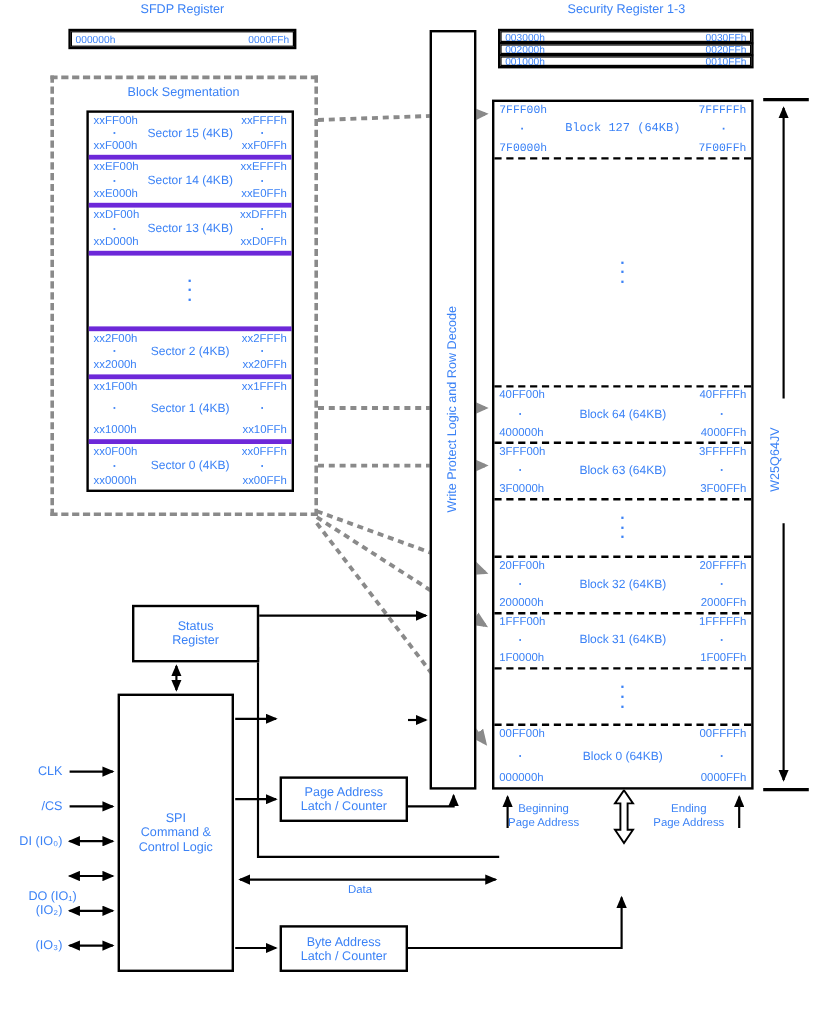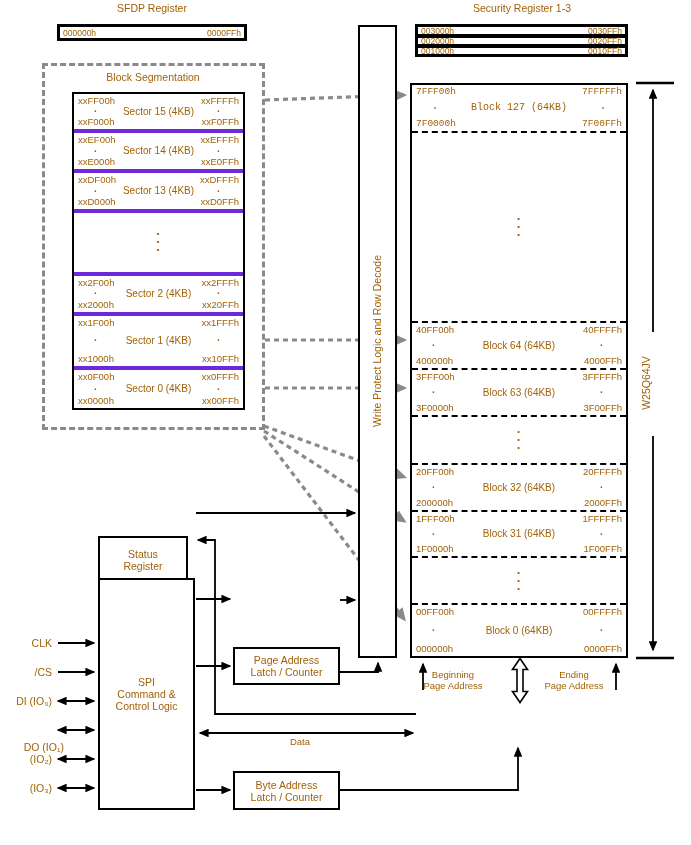--- a/index.html
+++ b/index.html
@@ -1,17 +1,17 @@
 <!DOCTYPE html>
 <html><head>
 <meta charset="utf-8">
 <style>
   html,body{margin:0;padding:0;background:#fff;}
   .canvas{position:relative;width:691px;height:845px;background:#fff;overflow:hidden;
-          font-family:"Liberation Sans","DejaVu Sans",sans-serif;color:#a16207;}
+          font-family:"Liberation Sans","DejaVu Sans",sans-serif;color:#3b82f6;}
   svg.wires{position:absolute;left:0;top:0;}
   .abs{position:absolute;box-sizing:border-box;}
   .box{position:absolute;box-sizing:border-box;background:#fff;border:2px solid #000;}
   .ctr{display:flex;align-items:center;justify-content:center;text-align:center;}
   .title{font-size:10.5px;text-align:center;}
   .lbl2{font-size:10.5px;line-height:12px;text-align:center;}
   
   .reg{position:absolute;box-sizing:border-box;background:#fff;border:2px solid #000;}
   .ri{border:1px solid #000;height:100%;box-sizing:border-box;display:flex;
       justify-content:space-between;align-items:center;padding:0 3px;font-size:8.5px;line-height:8px;overflow:visible;}
@@ -331,21 +331,21 @@
   <div class="abs small2" style="left:412px;top:670px;width:82px;">
     <div>Beginning</div>
     <div>Page Address</div>
   </div>
   <div class="abs small2" style="left:533px;top:670px;width:82px;">
     <div>Ending</div>
     <div>Page Address</div>
   </div>
 
 
-  <div class="box ctr" style="left:98px;top:504px;width:90px;height:48px;margin-top:32px;">
+  <div class="box ctr" style="left:110px;top:504px;width:106px;height:48px;">
     <div class="lbl2">
       <div>Status</div>
       <div>Register</div>
     </div>
   </div>
 
   <div class="box ctr" style="left:98px;top:578px;width:97px;height:232px;">
     <div class="lbl2">
       <div>SPI</div>
       <div>Command &amp;</div>

